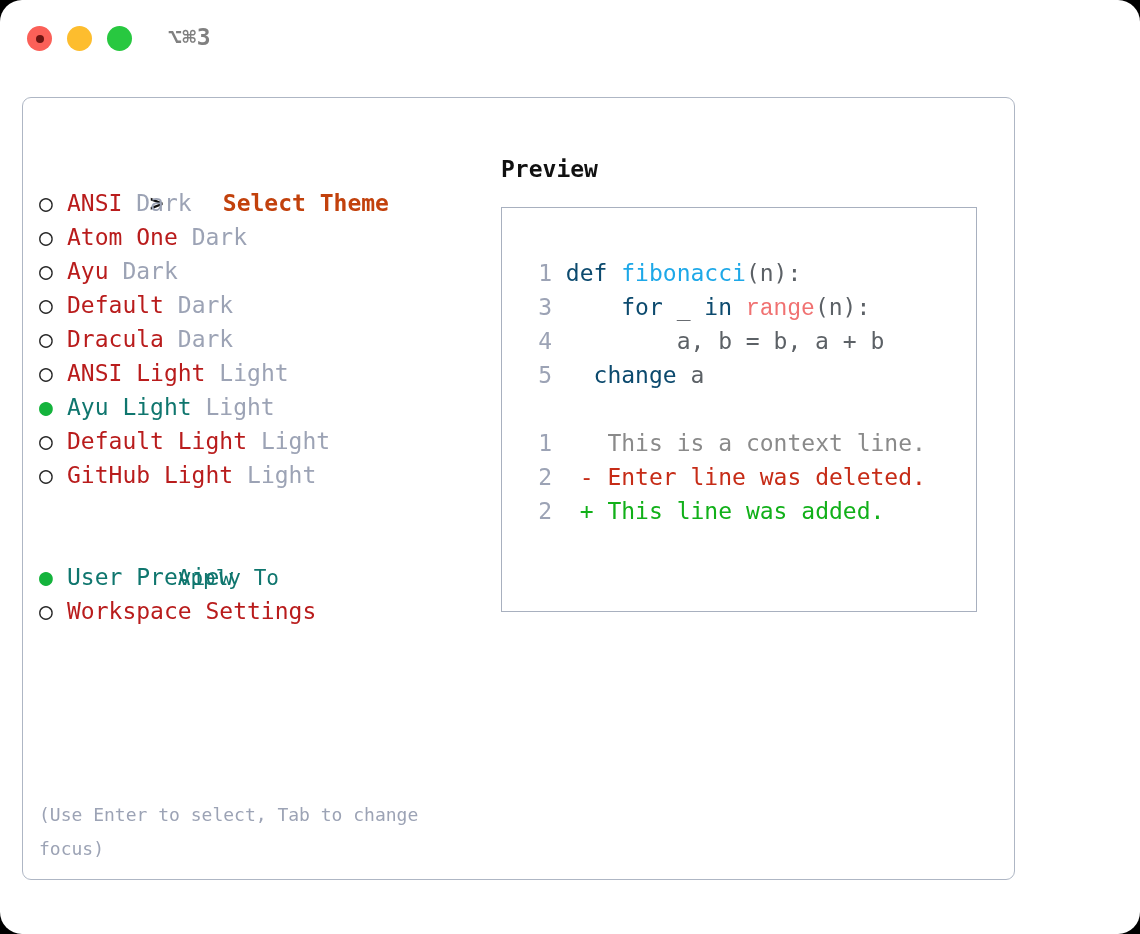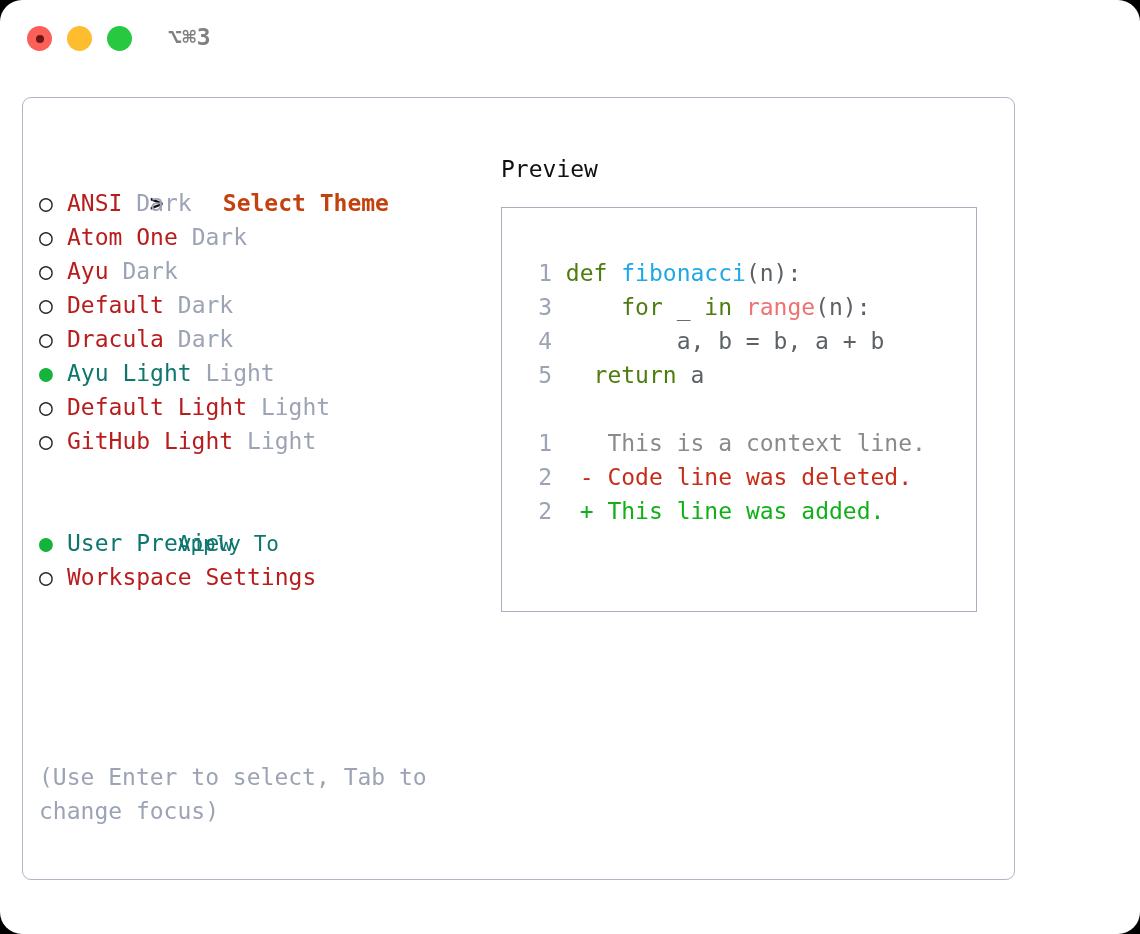--- a/index.html
+++ b/index.html
@@ -113,37 +113,37 @@
   .section-head-plain {
     font-size: 21px;
     color: #0f766e;
   }
 
   .spacer { height: 34px; }
 
   #hint {
     position: absolute;
     left: 16px;
-    top: 662px;
+    top: 700px;
     width: 420px;
-    font-size: 23px;
+    font-size: 18px;
     line-height: 34px;
     color: #9CA3B5;
   }
 
   
   #preview-column {
     position: absolute;
     left: 478px;
     top: 54px;
     width: 500px;
   }
   #preview-title {
     font-size: 23px;
-    font-weight: normal;
+    font-weight: bold;
     color: #111111;
     line-height: 34px;
   }
   #preview-box {
     position: absolute;
     left: 0;
     top: 55px;
     width: 476px;
     height: 405px;
     border: 1.5px solid #A8B0BF;
@@ -162,24 +162,24 @@
     white-space: pre;
   }
   .lineno {
     display: inline-block;
     width: 32px;
     text-align: right;
     color: #9CA3B5;
   }
   .code-text { color: #5C6166; }
 
-  .kw   { color: #4d7c0f; }
+  .kw   { color: #0c4a6e; }
   .fn   { color: #1DA8E8; }
   .num  { color: #A37ACC; }
-  .bi   { color: #F07171; }
+  .bi   { color: #F07171; font-family: Liberation Mono, monospace; }
   .pn   { color: #5C6166; }
 
   .diff-gap { height: 34px; }
   .d-ctx { color: #8A8A8A; }
   .d-del { color: #C62C17; }
   .d-add { color: #11B019; }
 </style>
 </head>
 <body>
 
@@ -200,20 +200,21 @@
       <div class="row">
         <span class="marker caret">&gt;</span><span class="section-head">Select Theme</span>
       </div>
 
       <div id="theme-items">
           <div class="row"><span class="marker hollow">○</span><span class="row-label">ANSI</span><span class="row-suffix"> </span><span class="row-suffix">Dark</span></div>
           <div class="row"><span class="marker hollow">○</span><span class="row-label">Atom One</span><span class="row-suffix"> </span><span class="row-suffix">Dark</span></div>
           <div class="row"><span class="marker hollow">○</span><span class="row-label">Ayu</span><span class="row-suffix"> </span><span class="row-suffix">Dark</span></div>
           <div class="row"><span class="marker hollow">○</span><span class="row-label">Default</span><span class="row-suffix"> </span><span class="row-suffix">Dark</span></div>
           <div class="row"><span class="marker hollow">○</span><span class="row-label">Dracula</span><span class="row-suffix"> </span><span class="row-suffix">Dark</span></div>
+          <div class="row"><span class="marker hollow">○</span><span class="row-label">ANSI Light</span><span class="row-suffix"> </span><span class="row-suffix">Light</span></div>
           <div class="row selected"><span class="marker filled">●</span><span class="row-label">Ayu Light</span><span class="row-suffix"> </span><span class="row-suffix">Light</span></div>
           <div class="row"><span class="marker hollow">○</span><span class="row-label">Default Light</span><span class="row-suffix"> </span><span class="row-suffix">Light</span></div>
           <div class="row"><span class="marker hollow">○</span><span class="row-label">GitHub Light</span><span class="row-suffix"> </span><span class="row-suffix">Light</span></div>
         </div>
 
       <div class="spacer"></div>
 
       <div class="row">
         <span class="marker blank">○</span><span class="section-head-plain">Apply To</span>
       </div>
@@ -228,26 +229,26 @@
 
     <div id="preview-column">
       <div id="preview-title">Preview</div>
 
       <div id="preview-box">
         <div id="code-area">
           <div id="code-lines">
               <div class="code-line"><span class="lineno">1</span><span class="code-text"> </span><span class="kw">def </span><span class="fn">fibonacci</span><span class="pn">(n):</span></div>
               <div class="code-line"><span class="lineno">3</span><span class="code-text"> </span><span class="pn">    </span><span class="kw">for</span><span class="pn"> _ </span><span class="kw">in</span><span class="pn"> </span><span class="bi">range</span><span class="pn">(n):</span></div>
               <div class="code-line"><span class="lineno">4</span><span class="code-text"> </span><span class="pn">        a, b = b, a + b</span></div>
-              <div class="code-line"><span class="lineno">5</span><span class="code-text"> </span><span class="pn">  </span><span class="kw">return</span><span class="pn"> a</span></div>
+              <div class="code-line"><span class="lineno">5</span><span class="code-text"> </span><span class="pn">  </span><span class="kw">change</span><span class="pn"> a</span></div>
             </div>
           <div class="diff-gap"></div>
           <div id="diff-lines">
               <div class="code-line"><span class="lineno">1</span><span class="d-ctx">  </span><span class="d-ctx"> </span><span class="d-ctx"> </span><span class="d-ctx">This is a context line.</span></div>
-              <div class="code-line"><span class="lineno">2</span><span class="d-del">  </span><span class="d-del">-</span><span class="d-del"> </span><span class="d-del">Code line was deleted.</span></div>
+              <div class="code-line"><span class="lineno">2</span><span class="d-del">  </span><span class="d-del">-</span><span class="d-del"> </span><span class="d-del">Enter line was deleted.</span></div>
               <div class="code-line"><span class="lineno">2</span><span class="d-add">  </span><span class="d-add">+</span><span class="d-add"> </span><span class="d-add">This line was added.</span></div>
             </div>
         </div>
       </div>
     </div>
 
   </div>
 </div>
 
 </body></html>

